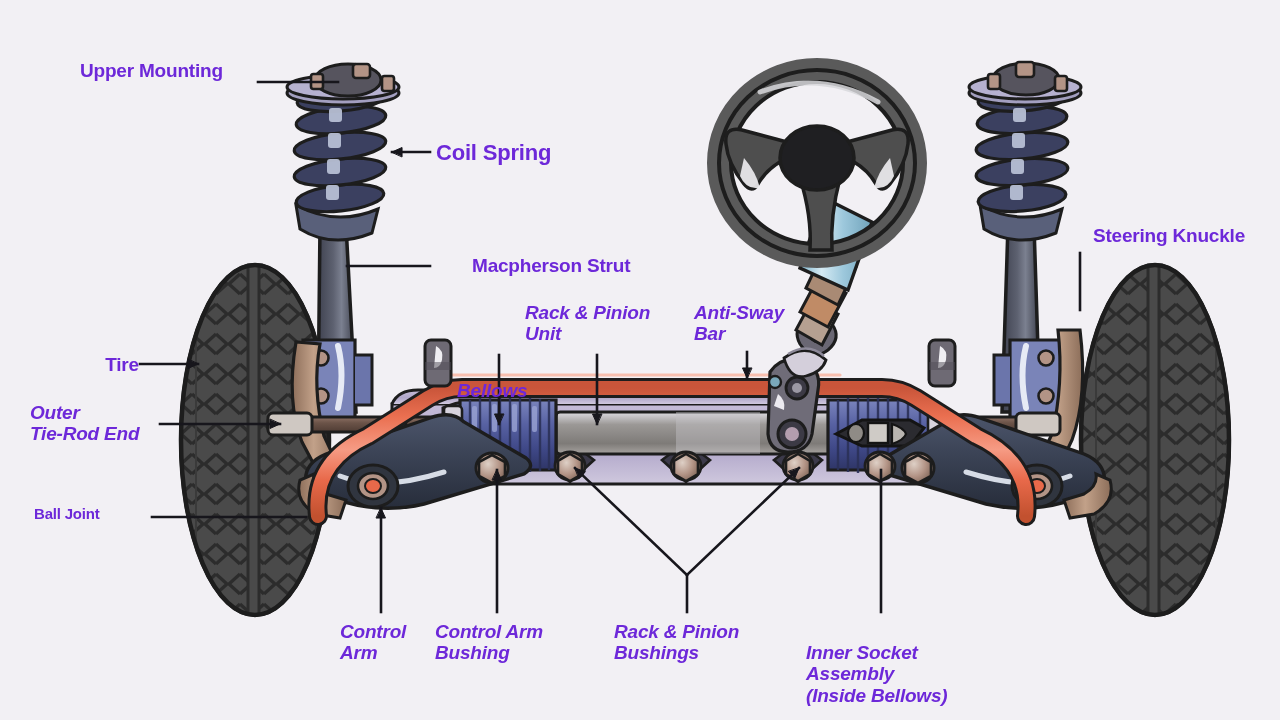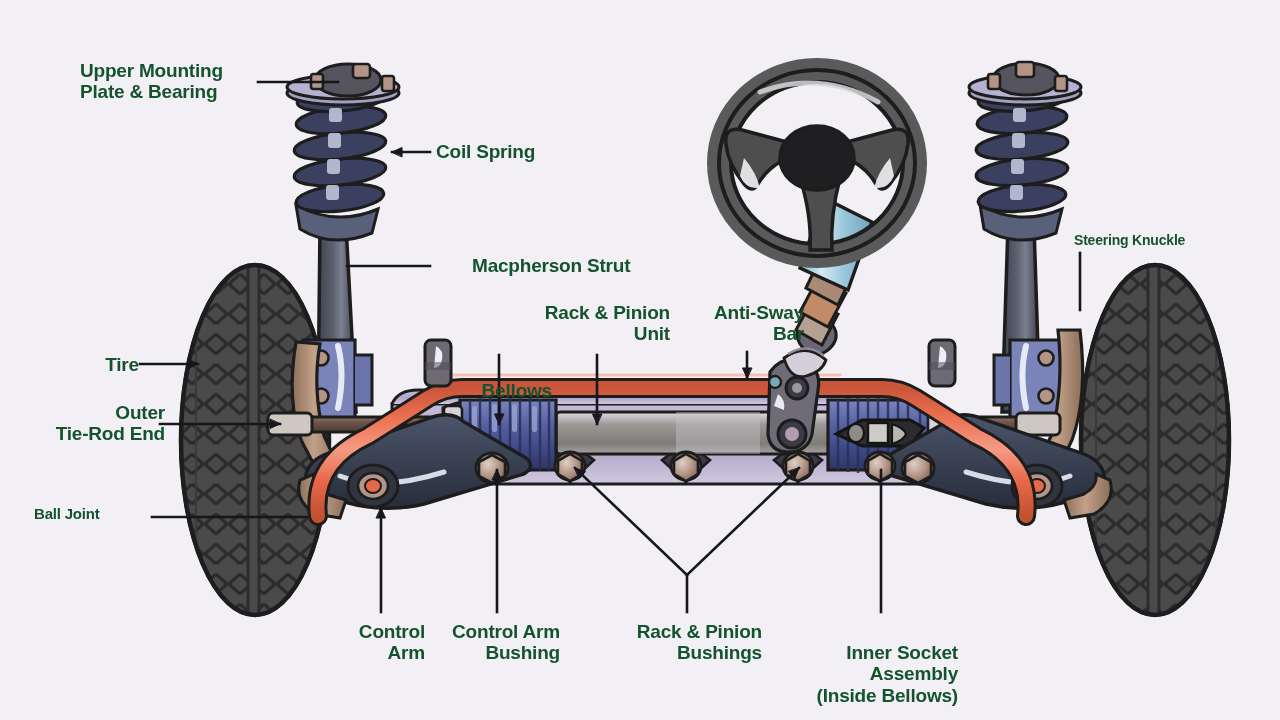--- a/index.html
+++ b/index.html
@@ -8,28 +8,28 @@
     width:1280px;height:720px;
     background:#f2f0f4;
     font-family:"Liberation Sans", sans-serif;
     overflow:hidden;
     position:relative;
   }
   #stage{position:relative;width:1280px;height:720px;}
   #art{position:absolute;left:0;top:0;width:1280px;height:720px;}
   .lbl{
     position:absolute;
-    color:#14532d;
+    color:#6d28d9;
     font-weight:bold;
     font-family:"Liberation Sans", sans-serif;
     line-height:1.12;
     white-space:pre;
     letter-spacing:-0.2px;
   }
-  .c{text-align:right;}
+  .c{text-align:left;font-style:italic;}
   .l{text-align:left;}
 </style>
 </head>
 <body>
 
 <div id="stage">
 
 <svg id="art" viewBox="0 0 1280 720" xmlns="http://www.w3.org/2000/svg">
   <defs>
     <linearGradient id="gSway" x1="0" y1="0" x2="0" y2="1">
@@ -421,29 +421,29 @@
         <path d="M 687 612 L 687 575"></path>
         <path d="M 687 575 L 575 468"></path>
         <path d="M 575 468 L 585.3608354172619 471.69500872210205 L 579.1640096625367 478.18140577377704 Z" fill="#17161c" stroke="#17161c" stroke-width="1"></path>
         <path d="M 687 575 L 799 468"></path>
         <path d="M 799 468 L 794.8359903374633 478.18140577377704 L 788.6391645827381 471.69500872210205 Z" fill="#17161c" stroke="#17161c" stroke-width="1"></path>
         <path d="M 881 612 L 881 470"></path>
       </g>
 </svg>
 
 <div id="label-layer">
-      <div class="lbl l" style="left: 80px; top: 60px; width: 175px; font-size: 19px;"><div>Upper Mounting</div><div>Plate &amp; Bearing</div></div>
-      <div class="lbl l" style="left: 436px; top: 141px; width: 140px; font-size: 19px;"><div>Coil Spring</div></div>
+      <div class="lbl l" style="left: 80px; top: 60px; width: 175px; font-size: 19px;"><div>Upper Mounting</div></div>
+      <div class="lbl l" style="left: 436px; top: 141px; width: 140px; font-size: 22px;"><div>Coil Spring</div></div>
       <div class="lbl l" style="left: 436px; top: 255px; width: 200px; font-size: 19px; margin-left: 36px;"><div>Macpherson Strut</div></div>
       <div class="lbl l" style="left: 92px; top: 354px; width: 60px; font-size: 19px; text-align: center;"><div>Tire</div></div>
       <div class="lbl c" style="left: 30px; top: 402px; width: 135px; font-size: 19px;"><div>Outer</div><div>Tie-Rod End</div></div>
       <div class="lbl l" style="left: 34px; top: 506px; width: 125px; font-size: 15px;"><div>Ball Joint</div></div>
       <div class="lbl c" style="left: 457px; top: 350px; width: 95px; font-size: 19px; margin-top: 30px;"><div>Bellows</div></div>
       <div class="lbl c" style="left: 525px; top: 302px; width: 145px; font-size: 19px;"><div>Rack &amp; Pinion</div><div>Unit</div></div>
       <div class="lbl c" style="left: 694px; top: 302px; width: 110px; font-size: 19px;"><div>Anti-Sway</div><div>Bar</div></div>
-      <div class="lbl l" style="left: 1074px; top: 233px; width: 190px; font-size: 14px;"><div>Steering Knuckle</div></div>
+      <div class="lbl l" style="left: 1074px; top: 225px; width: 190px; font-size: 19px; text-align: center;"><div>Steering Knuckle</div></div>
       <div class="lbl c" style="left: 340px; top: 621px; width: 85px; font-size: 19px;"><div>Control</div><div>Arm</div></div>
       <div class="lbl c" style="left: 435px; top: 621px; width: 125px; font-size: 19px;"><div>Control Arm</div><div>Bushing</div></div>
       <div class="lbl c" style="left: 614px; top: 621px; width: 148px; font-size: 19px;"><div>Rack &amp; Pinion</div><div>Bushings</div></div>
       <div class="lbl c" style="left: 806px; top: 642px; width: 152px; font-size: 19px;"><div>Inner Socket</div><div>Assembly</div><div class="sub">(Inside Bellows)</div></div>
     </div>
 
 </div>
 
 </body></html>

